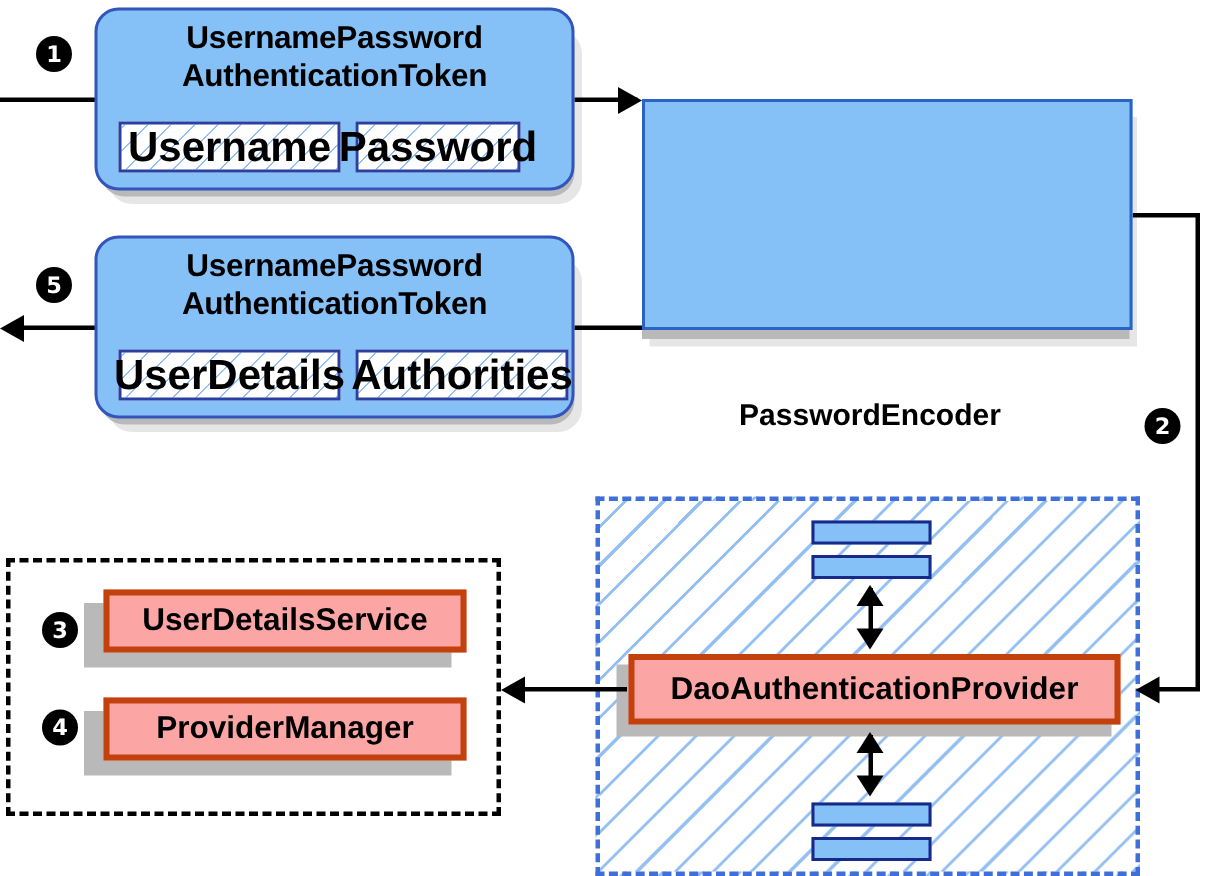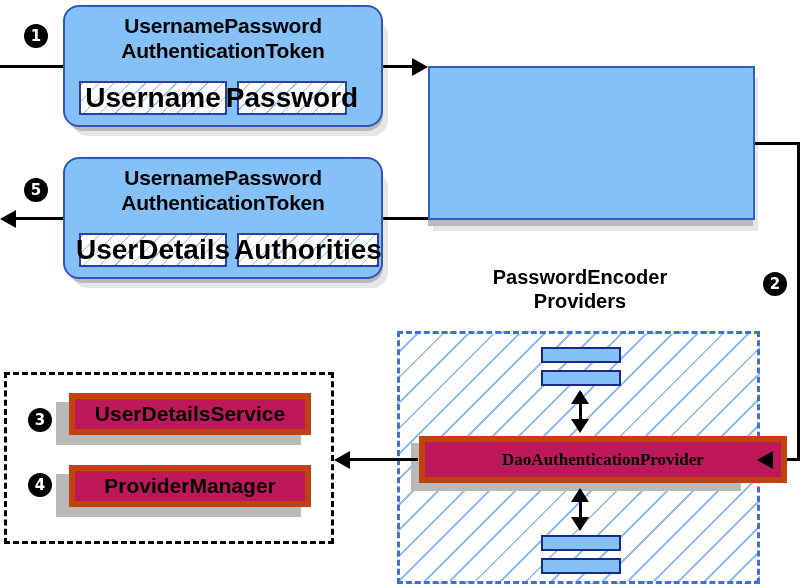--- a/index.html
+++ b/index.html
@@ -73,22 +73,22 @@
     position: absolute;
     background: #85c0f7;
     border: 2px solid #2b63c4;
     box-sizing: border-box;
     z-index: 3;
   }
 
   
   .bar-card {
     position: absolute;
-    background: #be185d;
-    border: 6px solid #c2410c;
+    background: #fca5a5;
+    border: 4px solid #c2410c;
     box-sizing: border-box;
     display: flex;
     align-items: center;
     justify-content: center;
     font-weight: bold;
     color: #000;
     z-index: 3;
   }
 
   
@@ -223,34 +223,33 @@
   <div class="arrow arrow-left" style="left:0px; top:210px;"></div>
 
   <div class="hline" style="left:755px; top:142px; width:45px;"></div>
   <div class="vline" style="left:797px; top:142px; height:318px;"></div>
   <div class="hline" style="left:770px; top:458px; width:30px;"></div>
   <div class="arrow arrow-left" style="left:757px; top:451px;"></div>
 
   <div class="bullet" style="left:763px; top:272px;">2</div>
 
   <div class="caption" style="left:480px; top:265px; width:200px;">PasswordEncoder</div>
-  <div class="caption" style="left:480px; top:289px; width:200px;">Providers</div>
 
   <div class="dash-box-blue" style="left:397px; top:331px; width:363px; height:253px;"></div>
 
   <div class="mini-bar" style="left:541px; top:347px; width:80px; height:16px;"></div>
   <div class="mini-bar" style="left:541px; top:370px; width:80px; height:16px;"></div>
 
   <div class="vline" style="left:579px; top:392px; height:38px;"></div>
   <div class="arrow arrow-up" style="left:571px; top:390px;"></div>
   <div class="arrow arrow-down" style="left:571px; top:419px;"></div>
 
   <div class="shadow2" style="left:415px; top:447px; width:330px; height:48px;"></div>
   <div class="shadow" style="left:411px; top:443px; width:330px; height:48px;"></div>
-  <div class="bar-card" style="left:419px; top:436px; width:368px; height:47px; font-size:17px;font-family:Liberation Serif, serif;">DaoAuthenticationProvider</div>
+  <div class="bar-card" style="left:419px; top:436px; width:328px; height:47px; font-size:21px;">DaoAuthenticationProvider</div>
 
   <div class="vline" style="left:579px; top:490px; height:38px;"></div>
   <div class="arrow arrow-up" style="left:571px; top:488px;"></div>
   <div class="arrow arrow-down" style="left:571px; top:517px;"></div>
 
   <div class="mini-bar" style="left:541px; top:535px; width:80px; height:16px;"></div>
   <div class="mini-bar" style="left:541px; top:558px; width:80px; height:16px;"></div>
 
   <div class="hline" style="left:350px; top:458px; width:68px;"></div>
   <div class="arrow arrow-left" style="left:334px; top:451px;"></div>

